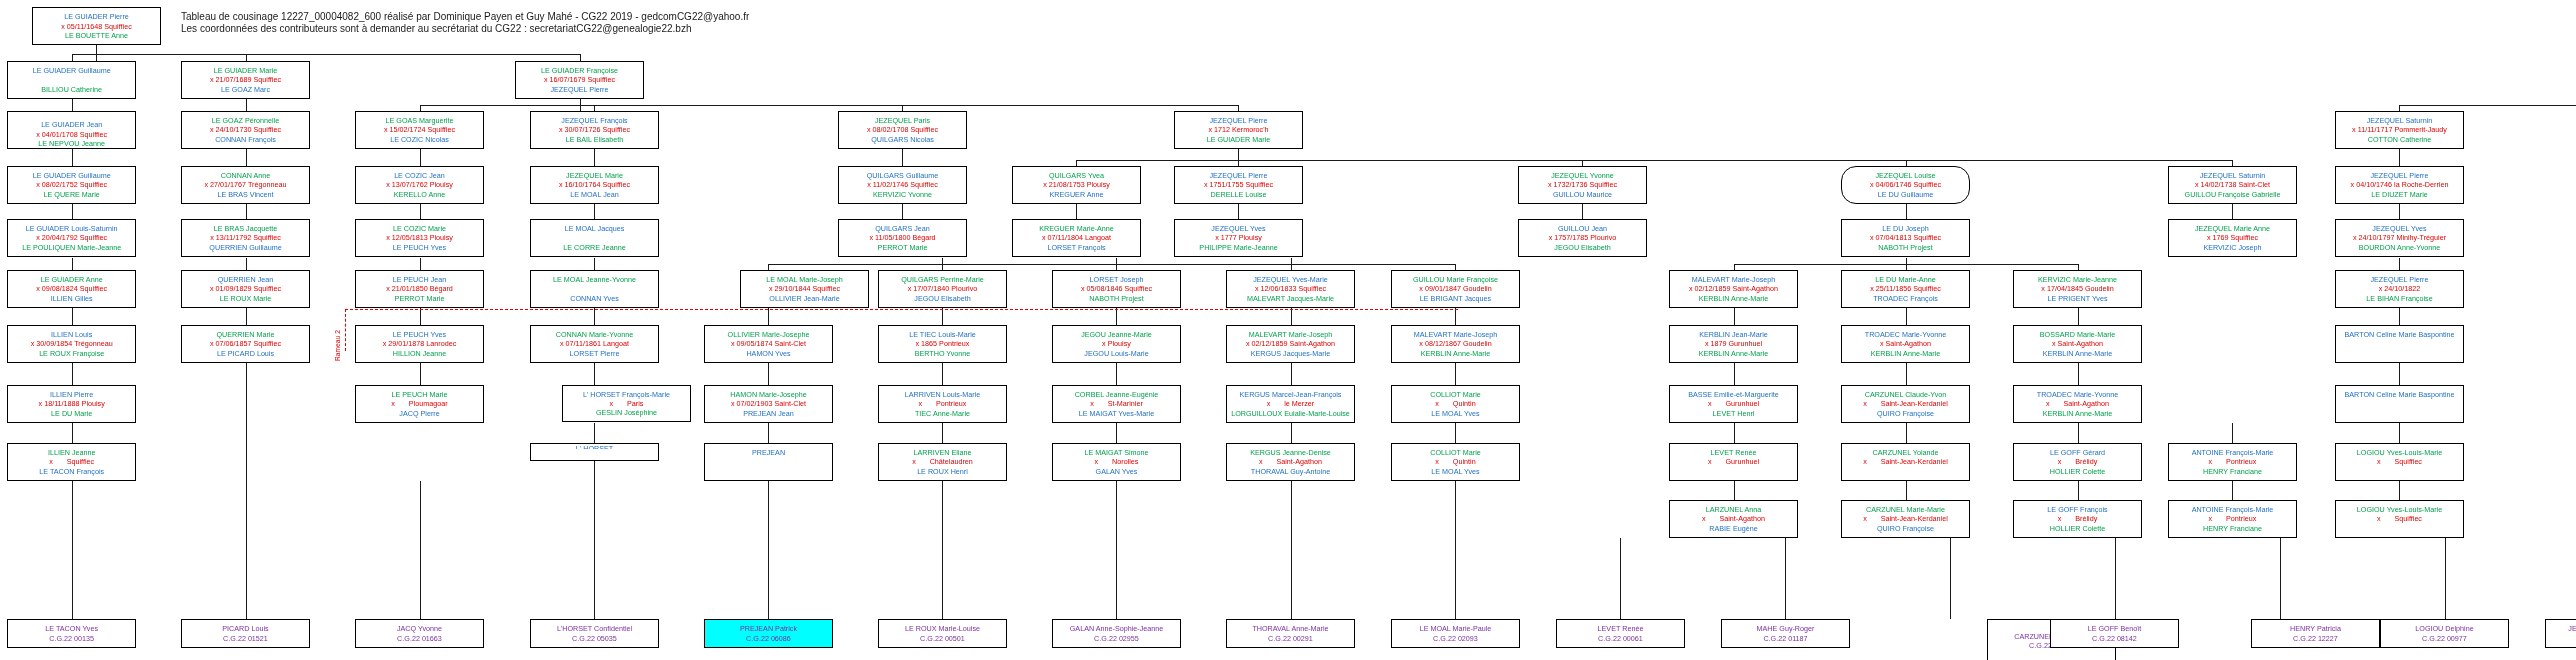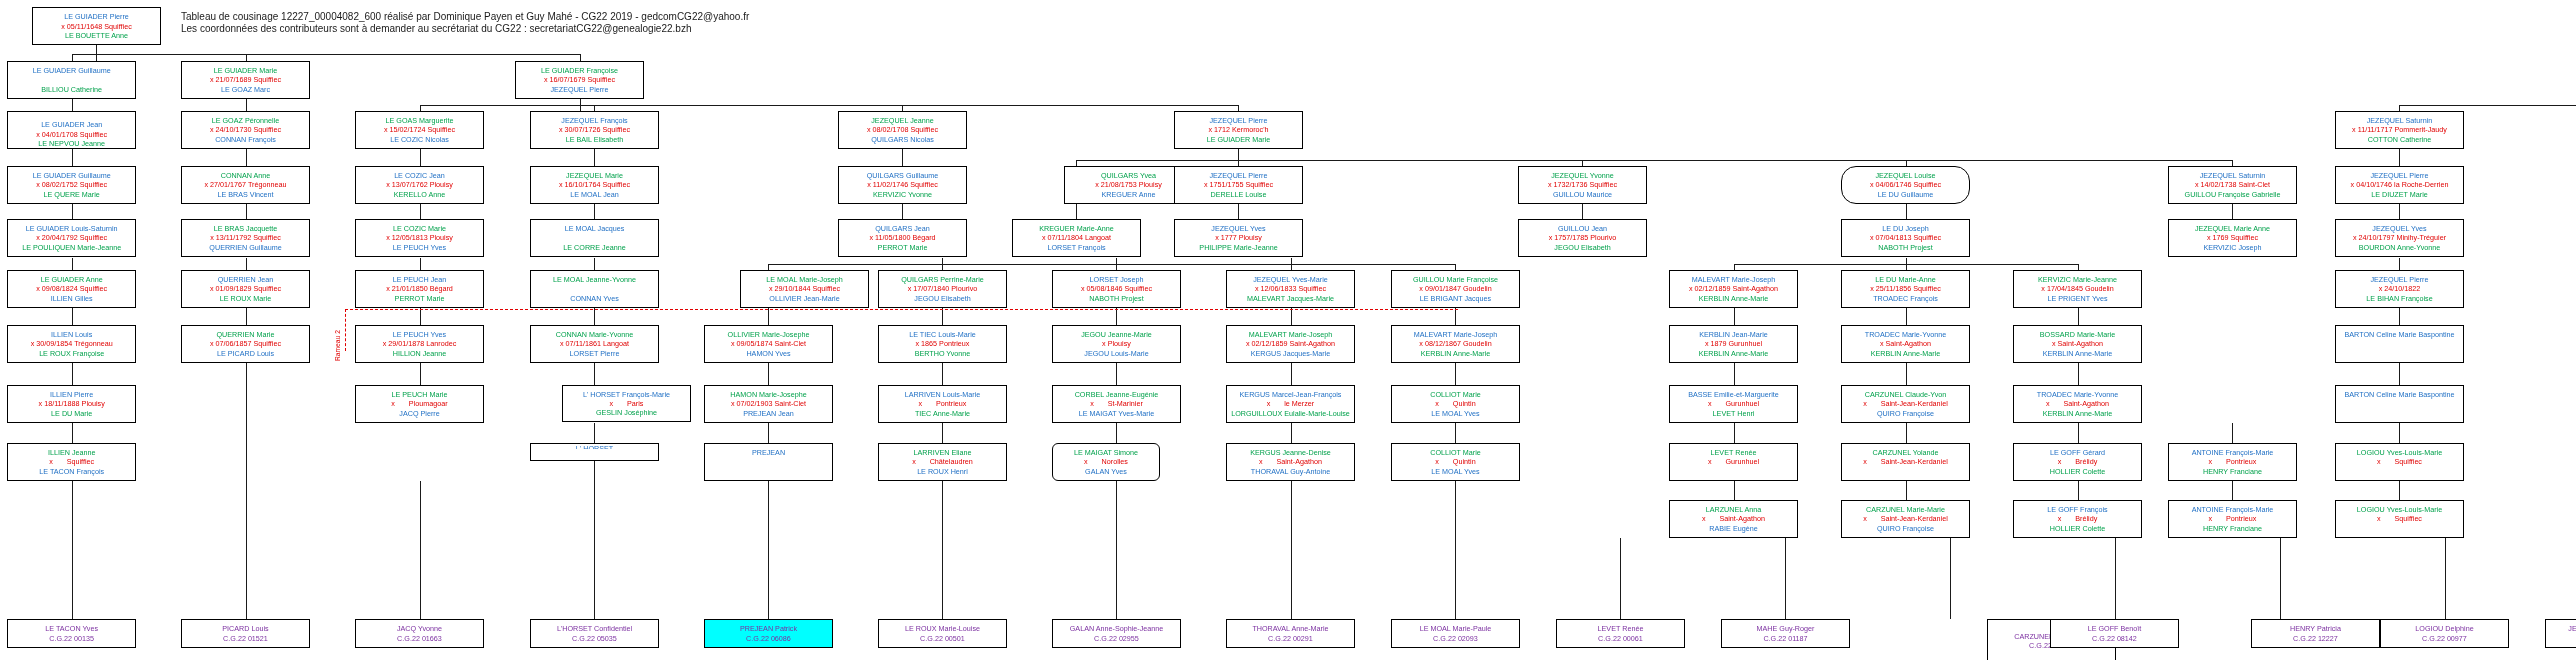--- a/index.html
+++ b/index.html
@@ -203,21 +203,21 @@
         <span class="l1">LE GOAS Marguerite</span>
         <span class="l2">x 15/02/1724 Squiffiec</span>
         <span class="l3">LE COZIC Nicolas</span>
       </div>
       <div class="node" style="left: 530px; top: 111px; width: 129px; height: 38px;">
         <span class="l1">JEZEQUEL François</span>
         <span class="l2">x 30/07/1726 Squiffiec</span>
         <span class="l3">LE BAIL Elisabeth</span>
       </div>
       <div class="node f" style="left: 838px; top: 111px; width: 129px; height: 38px;">
-        <span class="l1">JEZEQUEL Jeanne</span>
+        <span class="l1">JEZEQUEL Paris</span>
         <span class="l2">x 08/02/1708 Squiffiec</span>
         <span class="l3">QUILGARS Nicolas</span>
       </div>
       <div class="node" style="left: 1174px; top: 111px; width: 129px; height: 38px;">
         <span class="l1">JEZEQUEL Pierre</span>
         <span class="l2">x 1712 Kermoroc'h</span>
         <span class="l3">LE GUIADER Marie</span>
       </div>
       <div class="node" style="left: 2335px; top: 111px; width: 129px; height: 38px;">
         <span class="l1">JEZEQUEL Saturnin</span>
@@ -242,21 +242,21 @@
       <div class="node f" style="left: 530px; top: 166px; width: 129px; height: 38px;">
         <span class="l1">JEZEQUEL Marie</span>
         <span class="l2">x 16/10/1764 Squiffiec</span>
         <span class="l3">LE MOAL Jean</span>
       </div>
       <div class="node" style="left: 838px; top: 166px; width: 129px; height: 38px;">
         <span class="l1">QUILGARS Guillaume</span>
         <span class="l2">x 11/02/1746 Squiffiec</span>
         <span class="l3">KERVIZIC Yvonne</span>
       </div>
-      <div class="node f" style="left: 1064px; top: 166px; width: 129px; height: 38px;">
+      <div class="node f" style="left: 1012px; top: 166px; width: 129px; height: 38px;">
         <span class="l1">QUILGARS Yvea</span>
         <span class="l2">x 21/08/1753 Plouisy</span>
         <span class="l3">KREGUER Anne</span>
       </div>
       <div class="node" style="left: 1174px; top: 166px; width: 129px; height: 38px;">
         <span class="l1">JEZEQUEL Pierre</span>
         <span class="l2">x 1751/1755 Squiffiec</span>
         <span class="l3">DERELLE Louise</span>
       </div>
       <div class="node f" style="left: 1518px; top: 166px; width: 129px; height: 38px;">
@@ -537,21 +537,21 @@
       <div class="node" style="left: 704px; top: 443px; width: 129px; height: 38px;">
         <span class="l1">PREJEAN</span>
         <span class="l2">&nbsp;</span>
         <span class="l3">&nbsp;</span>
       </div>
       <div class="node f" style="left: 878px; top: 443px; width: 129px; height: 38px;">
         <span class="l1">LARRIVEN Eliane</span>
         <span class="l2"><span class="mx">x</span>Châtelaudren</span>
         <span class="l3">LE ROUX Henri</span>
       </div>
-      <div class="node f" style="left: 1052px; top: 443px; width: 108px; height: 38px; border-radius: 6px;">
+      <div class="node f" style="left: 1052px; top: 443px; width: 129px; height: 38px;">
         <span class="l1">LE MAIGAT Simone</span>
         <span class="l2"><span class="mx">x</span>Norolles</span>
         <span class="l3">GALAN Yves</span>
       </div>
       <div class="node f" style="left: 1226px; top: 443px; width: 129px; height: 38px;">
         <span class="l1">KERGUS Jeanne-Denise</span>
         <span class="l2"><span class="mx">x</span>Saint-Agathon</span>
         <span class="l3">THORAVAL Guy-Antoine</span>
       </div>
       <div class="node f" style="left: 1391px; top: 443px; width: 129px; height: 38px;">

